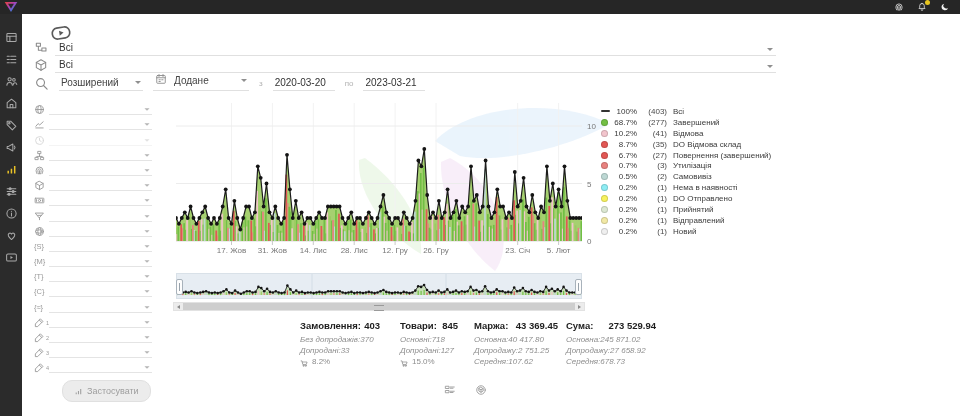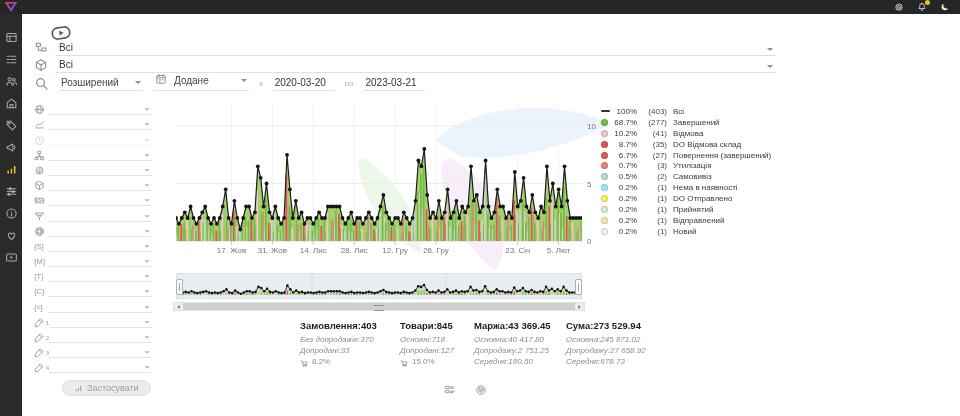--- a/index.html
+++ b/index.html
@@ -33,21 +33,21 @@
   .dlabel{font-size:8px;color:#b3b3b3;padding-bottom:3px;}
   .dval{width:58px;border-bottom:1px solid #e0e0e0;font-size:10px;color:#333;padding:0 2px 2px 2px;cursor:text;}
   
   .side-filters{position:absolute;left:34px;top:100px;width:118px;}
   .srow{height:15.2px;display:flex;align-items:flex-end;position:relative;}
   .srow.disabled{opacity:.4;}
   .sicon{width:15px;color:#9a9a9a;flex:none;display:flex;align-items:flex-end;font-size:7.5px;line-height:10px;}
   .psub{font-size:5.5px;color:#9a9a9a;margin-left:1px;}
   .sline{flex:1;border-bottom:1px solid #e4e4e4;height:12px;position:relative;cursor:pointer;}
   .sline .caret{position:absolute;right:2px;bottom:3px;border-top-color:#b5b5b5;transform:scale(.85);}
-  .apply-btn{position:absolute;left:62px;top:380px;height:16px;padding:0 11px;border-radius:10px;
+  .apply-btn{position:absolute;left:62px;top:380px;height:22px;padding:0 11px;border-radius:10px;
       background:#ececec;border:1px solid #e0e0e0;color:#9e9e9e;font-size:9px;
       display:flex;align-items:center;gap:4px;cursor:pointer;font-family:inherit;}
   
   .watermark{position:absolute;left:295px;top:96px;width:320px;height:175px;z-index:0;pointer-events:none;}
   .plot{position:absolute;left:176px;top:103px;width:406px;height:143px;z-index:1;}
   .ylab{position:absolute;left:587px;font-size:8px;color:#777;z-index:1;}
   .xlab{position:absolute;top:246px;font-size:8px;color:#777;transform:translateX(-50%);white-space:nowrap;z-index:1;}
   .legend{position:absolute;left:601px;top:106px;z-index:2;font-size:8px;color:#3a3a3a;}
   .leg-row{display:flex;align-items:center;height:10.9px;gap:3px;cursor:pointer;}
   .leg-swatch{width:7px;height:7px;border-radius:50%;flex:none;box-shadow:inset 0 0 0 1px rgba(0,0,0,.15);}
@@ -71,21 +71,21 @@
   .sb-thumb{flex:1;background:#cecece;position:relative;cursor:grab;}
   .sb-grip{position:absolute;left:50%;top:1.5px;width:10px;height:4px;transform:translateX(-50%);
        border-top:1px solid #9a9a9a;border-bottom:1px solid #9a9a9a;}
   
   .stats{position:absolute;left:300px;top:320px;display:flex;z-index:1;}
   .stat-col{font-size:8px;color:#8d8d8d;}
   .stat-col:nth-child(1){width:80px;margin-right:20px;}
   .stat-col:nth-child(2){width:58px;margin-right:16px;}
   .stat-col:nth-child(3){width:84px;margin-right:8px;}
   .stat-col:nth-child(4){width:90px;}
-  .stat-title{display:flex;font-size:9.5px;color:#1e1e1e;
+  .stat-title{display:flex;justify-content:space-between;font-size:9.5px;color:#1e1e1e;
        font-weight:bold;margin-bottom:3px;}
   .stat-row{display:flex;justify-content:flex-start;line-height:11px;font-style:italic;}
   .stat-cart{display:flex;gap:3px;align-items:flex-end;line-height:12px;}
   
   .footer-icons{position:absolute;left:444px;top:384px;display:flex;gap:19px;color:#9a9a9a;z-index:1;}
   .f-icon{width:12px;height:12px;cursor:pointer;}
   svg{display:block;}
 </style>
 </head>
 <body>
@@ -1311,21 +1311,21 @@
       <div class="stat-row">
         <span>Основна:</span>
         <span>40 417.80</span>
       </div>
       <div class="stat-row">
         <span>Допродажу:</span>
         <span>2 751.25</span>
       </div>
       <div class="stat-row">
         <span>Середня:</span>
-        <span>180.50</span>
+        <span>107.62</span>
       </div>
     </div>
     <div class="stat-col">
       <div class="stat-title">
         <span>Сума:</span>
         <span>273 529.94</span>
       </div>
       <div class="stat-row">
         <span>Основна:</span>
         <span>245 871.02</span>

